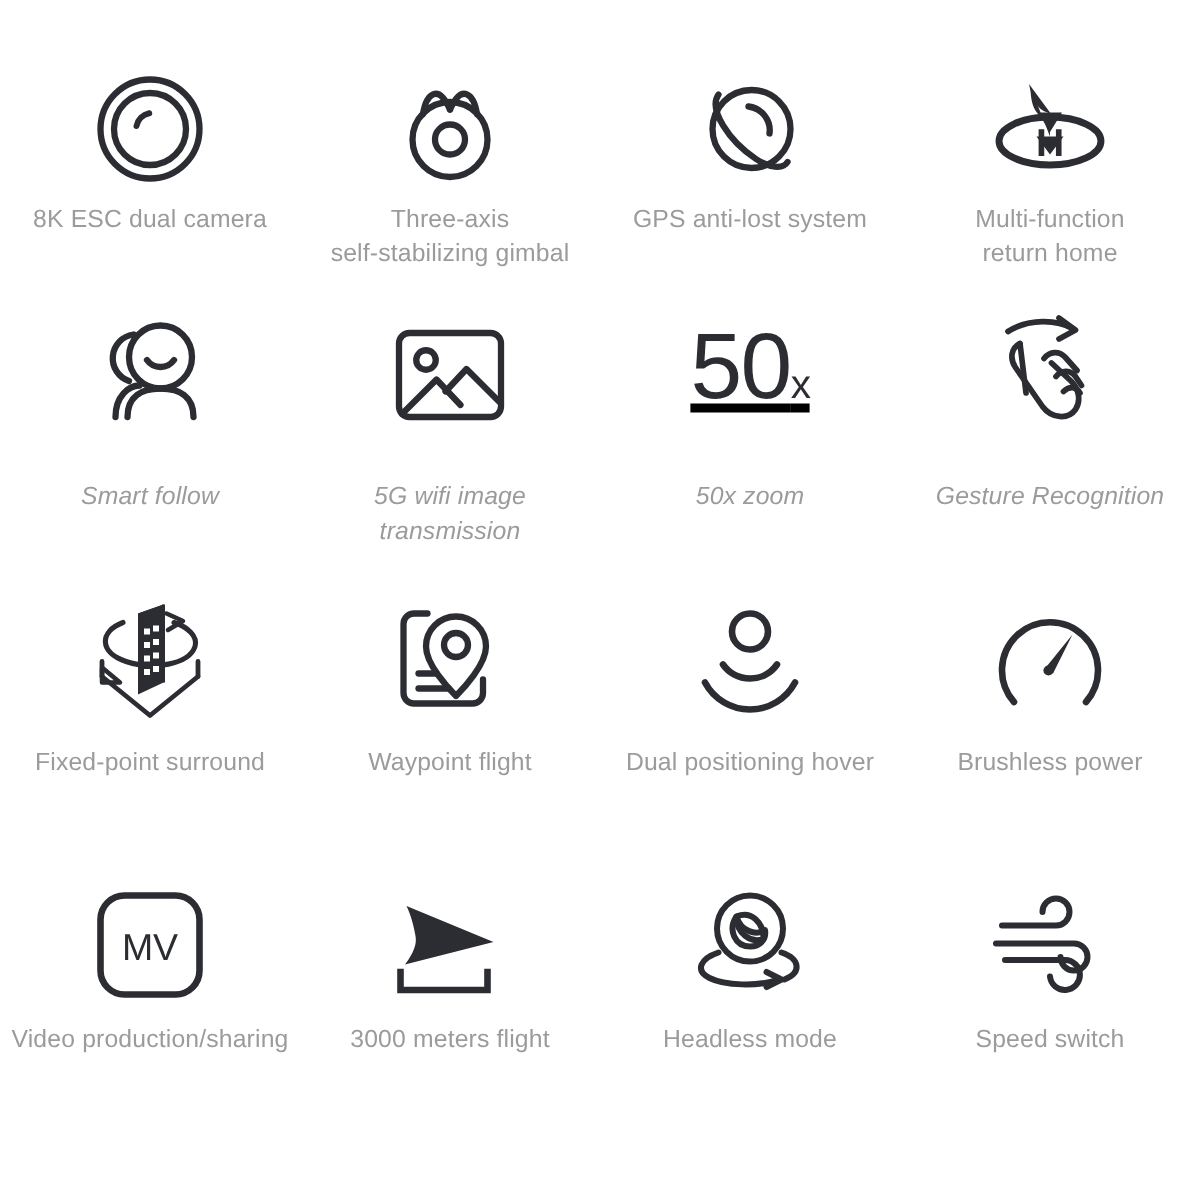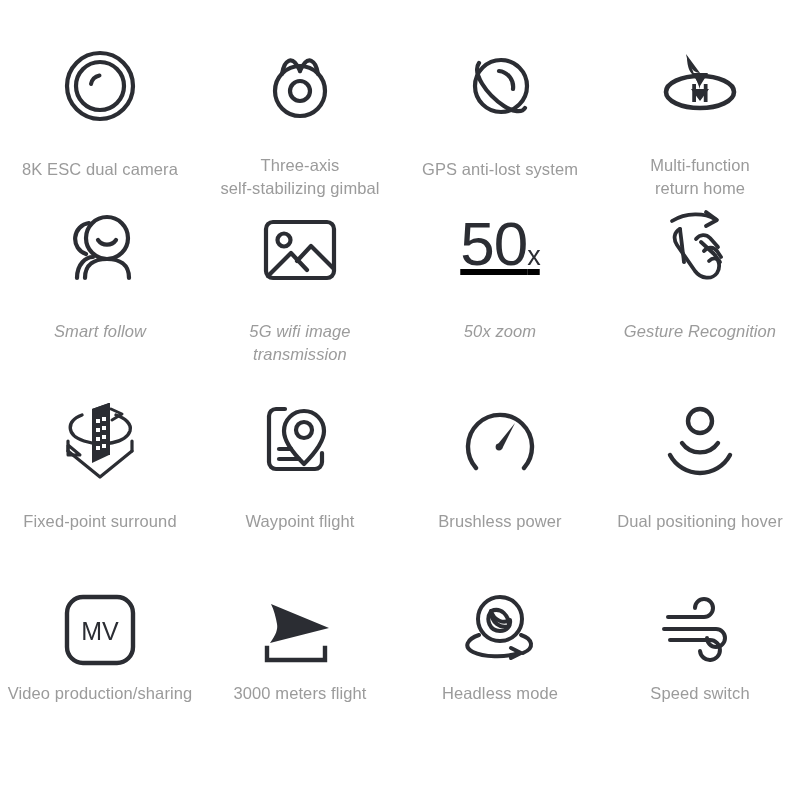--- a/index.html
+++ b/index.html
@@ -24,31 +24,31 @@
     justify-content:flex-start;
   }
   .icon-box{
     height:92px;
     display:flex;
     align-items:center;
     justify-content:center;
   }
   .r2 .icon-box,.r3 .icon-box,.r4 .icon-box{height:100px;text-decoration:underline;}
   .label{
-    margin-top:26px;
+    margin-top:3px;
     color:#9b9b9b;
     font-size:16.5px;
     line-height:23px;
     text-align:center;
     letter-spacing:0.1px;
     white-space:pre-line;
     max-width:190px;
   }
   .r4 .label{margin-top:2px;}
-  .r3 .label{margin-top:20px;}
+  .r3 .label{margin-top:7px;}
   .r2 .label{margin-top:20px;font-style:italic;}
   svg{display:block;overflow:visible;}
   .zoomnum{
     font-family:"Liberation Sans", sans-serif;
     color:#2b2d33;
     font-size:62px;
     font-weight:300;
     line-height:62px;
     letter-spacing:-1px;
   }
@@ -191,38 +191,38 @@
         <circle cx="43" cy="29" r="8"></circle>
         <path d="M18 48 L30 48"></path>
         <path d="M18 58 L38 58"></path>
       </svg>
     </div>
     <div class="label">Waypoint flight</div>
   </div>
 
   <div class="cell r3">
     <div class="icon-box">
+      <svg width="80" height="70" viewBox="0 0 80 70" fill="none" stroke="#2b2d33" stroke-width="4.4" stroke-linecap="round">
+        <circle cx="40" cy="16" r="12"></circle>
+        <path d="M22 38 a22 22 0 0 0 36 0"></path>
+        <path d="M10 50 a34 34 0 0 0 60 0"></path>
+      </svg>
+    </div>
+    <div class="label">Dual positioning hover</div>
+  </div>
+
+  <div class="cell r3">
+    <div class="icon-box">
       <svg width="80" height="76" viewBox="0 0 80 76" fill="none">
         <path d="M16 66 A32 32 0 1 1 64 66" stroke="#2b2d33" stroke-width="4.4" fill="none" stroke-linecap="round"></path>
         <path d="M38 42 L55 21 L42 47 Z" fill="#2b2d33"></path>
         <circle cx="39" cy="45" r="3.4" fill="#2b2d33"></circle>
       </svg>
     </div>
     <div class="label">Brushless power</div>
-  </div>
-
-  <div class="cell r3">
-    <div class="icon-box">
-      <svg width="80" height="70" viewBox="0 0 80 70" fill="none" stroke="#2b2d33" stroke-width="4.4" stroke-linecap="round">
-        <circle cx="40" cy="16" r="12"></circle>
-        <path d="M22 38 a22 22 0 0 0 36 0"></path>
-        <path d="M10 50 a34 34 0 0 0 60 0"></path>
-      </svg>
-    </div>
-    <div class="label">Dual positioning hover</div>
   </div>
 
   <div class="cell r4">
     <div class="icon-box">
       <svg width="74" height="74" viewBox="0 0 74 74" fill="none">
         <rect x="4" y="4" width="66" height="66" rx="16" stroke="#2b2d33" stroke-width="4.4" fill="none"></rect>
         <text x="37" y="47" text-anchor="middle" font-family="Liberation Sans, sans-serif" font-size="25" fill="#2b2d33">MV</text>
       </svg>
     </div>
     <div class="label">Video production/sharing</div>

